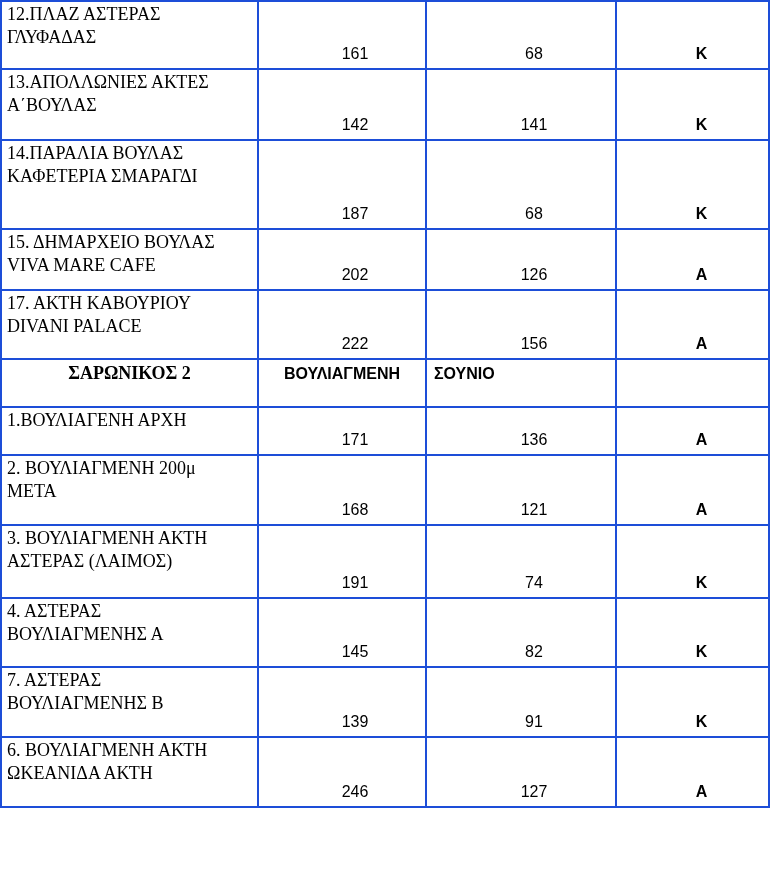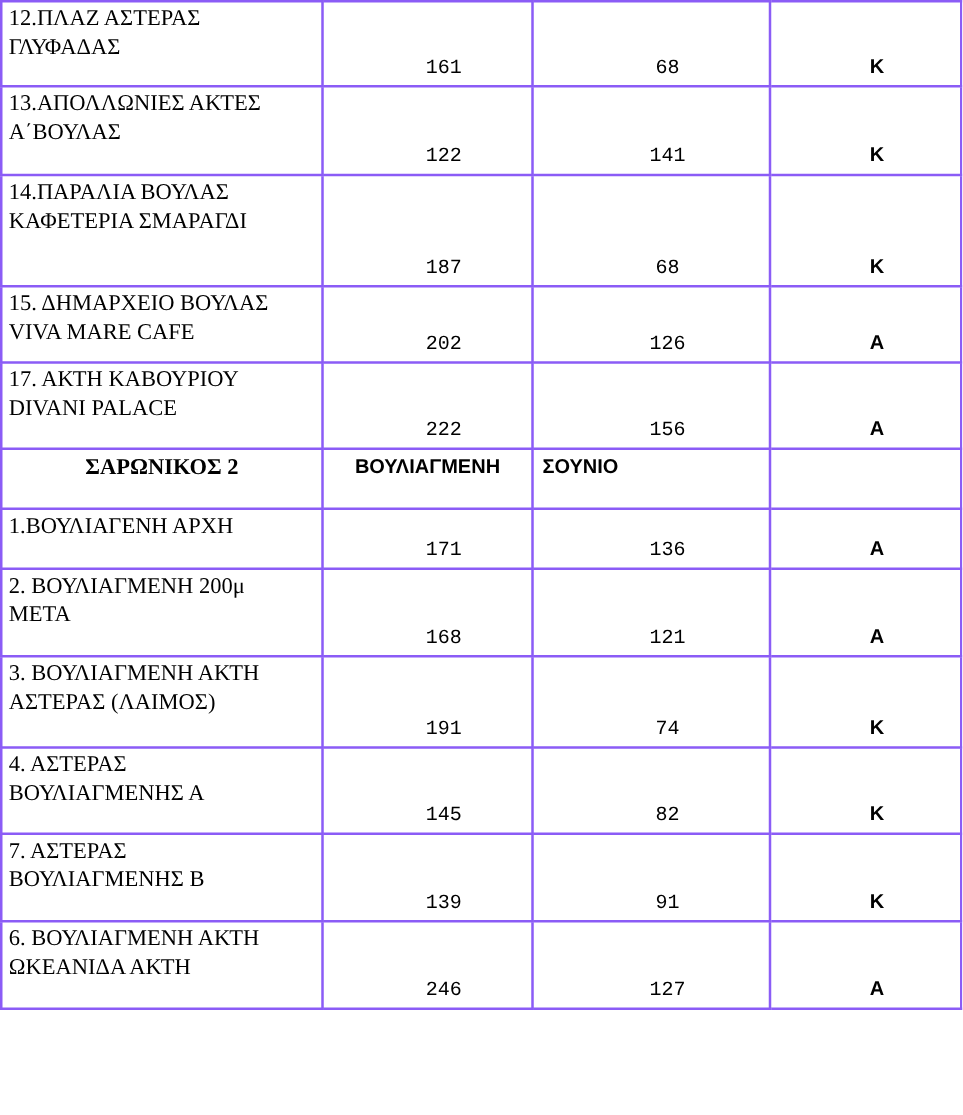--- a/index.html
+++ b/index.html
@@ -14,36 +14,36 @@
     background: #ffffff;
     position: relative;
   }
   table.dist-table {
     border-collapse: collapse;
     table-layout: fixed;
     width: 768px;
     color: #000000;
   }
   table.dist-table td {
-    border: 2px solid #8b5cf6;
+    border: 2px solid #1d4ed8;
     box-sizing: border-box;
     overflow: hidden;
   }
   td.name {
     vertical-align: top;
     padding: 1px 4px 0 5px;
     font-family: "Liberation Serif", "DejaVu Serif", serif;
     font-size: 18px;
     line-height: 23px;
   }
   td.num {
     vertical-align: bottom;
     text-align: center;
     padding: 0 0 5px 26px;
-    font-family: Liberation Mono, monospace;
+    font-family: Liberation Sans, sans-serif;
     font-size: 16px;
   }
   td.flag {
     vertical-align: bottom;
     text-align: center;
     padding: 0 0 5px 18px;
     font-family: "Liberation Sans", "DejaVu Sans", sans-serif;
     font-size: 16px;
     font-weight: bold;
   }
@@ -89,21 +89,21 @@
         <td class="num">161</td>
         <td class="num">68</td>
         <td class="flag">Κ</td>
       </tr>
 
       <tr style="height:71px">
         <td class="name">
           <div>13.ΑΠΟΛΛΩΝΙΕΣ ΑΚΤΕΣ</div>
           <div>Α΄ΒΟΥΛΑΣ</div>
         </td>
-        <td class="num">122</td>
+        <td class="num">142</td>
         <td class="num">141</td>
         <td class="flag">Κ</td>
       </tr>
 
       <tr style="height:89px">
         <td class="name">
           <div>14.ΠΑΡΑΛΙΑ ΒΟΥΛΑΣ</div>
           <div>ΚΑΦΕΤΕΡΙΑ ΣΜΑΡΑΓΔΙ</div>
         </td>
         <td class="num">187</td>

